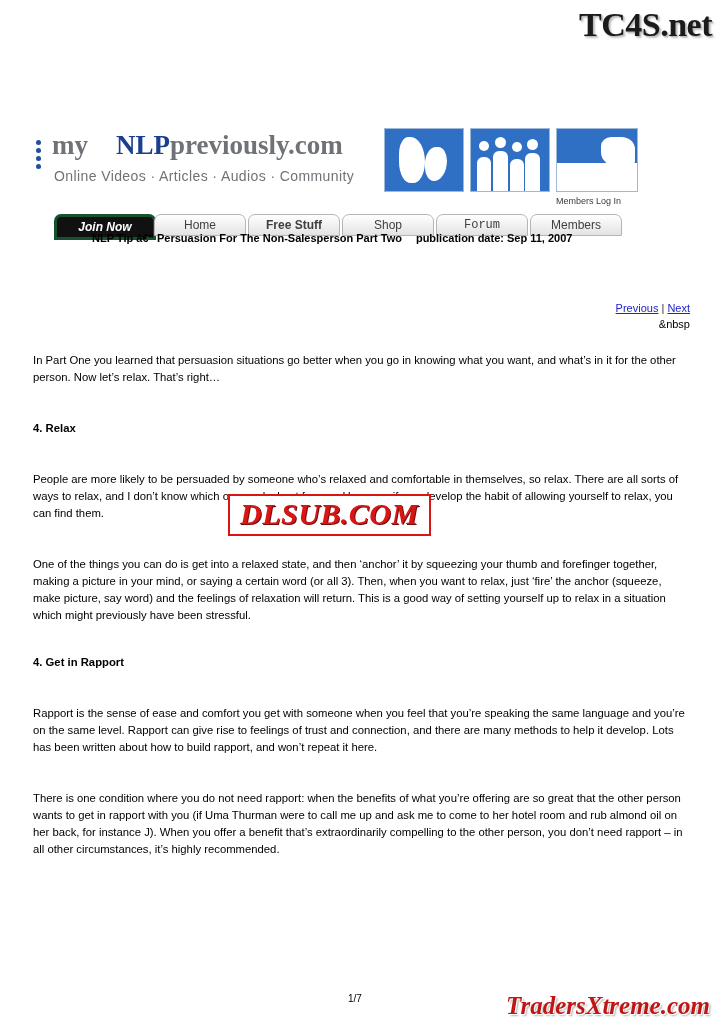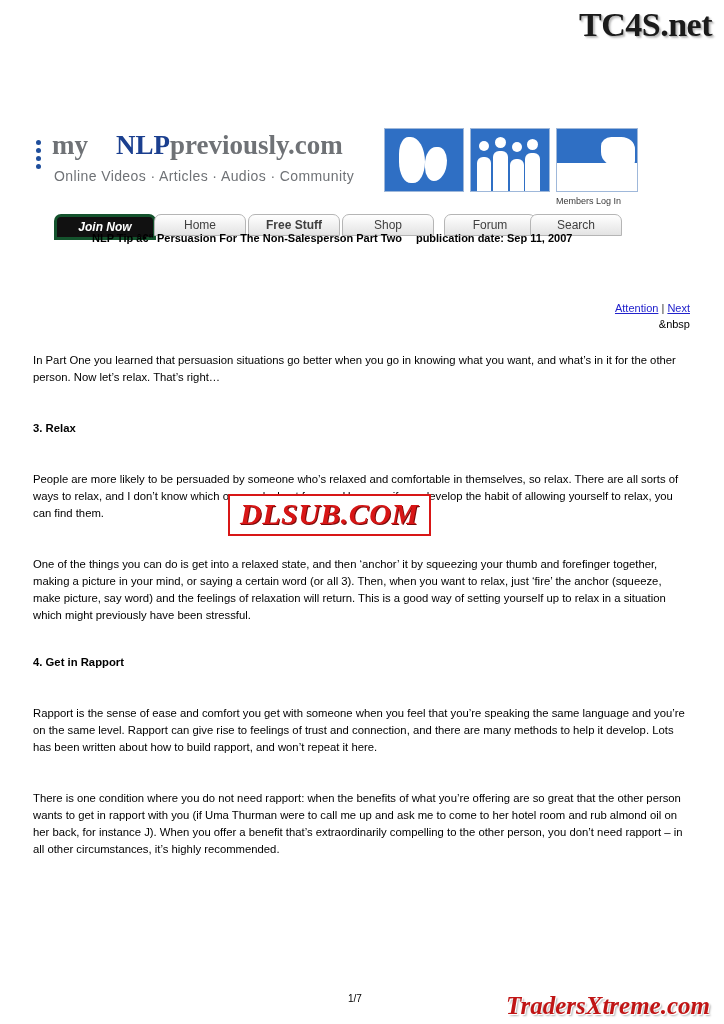--- a/index.html
+++ b/index.html
@@ -288,39 +288,39 @@
 
   <div class="members-login">Members Log In</div>
 </div>
 
 <div class="nav">
   <div class="tab join" style="left:0px;   width:96px;">Join Now</div>
   <div class="tab" style="left:100px; width:90px;">Home</div>
 
   <div class="tab" style="left:194px; width:90px;font-weight:bold;">Free Stuff</div>
   <div class="tab" style="left:288px; width:90px;">Shop</div>
-  <div class="tab" style="left:390px; width:90px;">Forum</div>
-  <div class="tab" style="left:476px; width:90px;">Search</div>
+  <div class="tab" style="left:382px; width:90px;font-family:Liberation Mono, monospace;">Forum</div>
+  <div class="tab" style="left:476px; width:90px;">Members</div>
 </div>
 
 <div class="title-line">
   <span>NLP Tip â€“ Persuasion For The Non-Salesperson Part Two</span><span class="pubdate">publication date: Sep 11, 2007</span>
 </div>
 
 <div class="pager">
-  <a>Attention</a>
+  <a>Previous</a>
   <span class="sep">|</span>
   <a>Next</a>
 </div>
 <div class="nbsp-line">&amp;nbsp</div>
 
 <div class="body">
   <p>In Part One you learned that persuasion situations go better when you go in knowing what you want, and what’s in it for the other person. Now let’s relax. That’s right…</p>
 
-  <h3>3. Relax</h3>
+  <h3>4. Relax</h3>
   <p>People are more likely to be persuaded by someone who’s relaxed and comfortable in themselves, so relax. There are all sorts of ways to relax, and I don’t know which one works best for you. However, if you develop the habit of allowing yourself to relax, you can find them.</p>
   <p class="tight">One of the things you can do is get into a relaxed state, and then ‘anchor’ it by squeezing your thumb and forefinger together, making a picture in your mind, or saying a certain word (or all 3). Then, when you want to relax, just ‘fire’ the anchor (squeeze, make picture, say word) and the feelings of relaxation will return. This is a good way of setting yourself up to relax in a situation which might previously have been stressful.</p>
 
   <h3>4. Get in Rapport</h3>
   <p>Rapport is the sense of ease and comfort you get with someone when you feel that you’re speaking the same language and you’re on the same level. Rapport can give rise to feelings of trust and connection, and there are many methods to help it develop. Lots has been written about how to build rapport, and won’t repeat it here.</p>
   <p>There is one condition where you do not need rapport: when the benefits of what you’re offering are so great that the other person wants to get in rapport with you (if Uma Thurman were to call me up and ask me to come to her hotel room and rub almond oil on her back, for instance J). When you offer a benefit that’s extraordinarily compelling to the other person, you don’t need rapport – in all other circumstances, it’s highly recommended.</p>
 
 </div>
 
 <div class="dlsub">DLSUB.COM</div>

